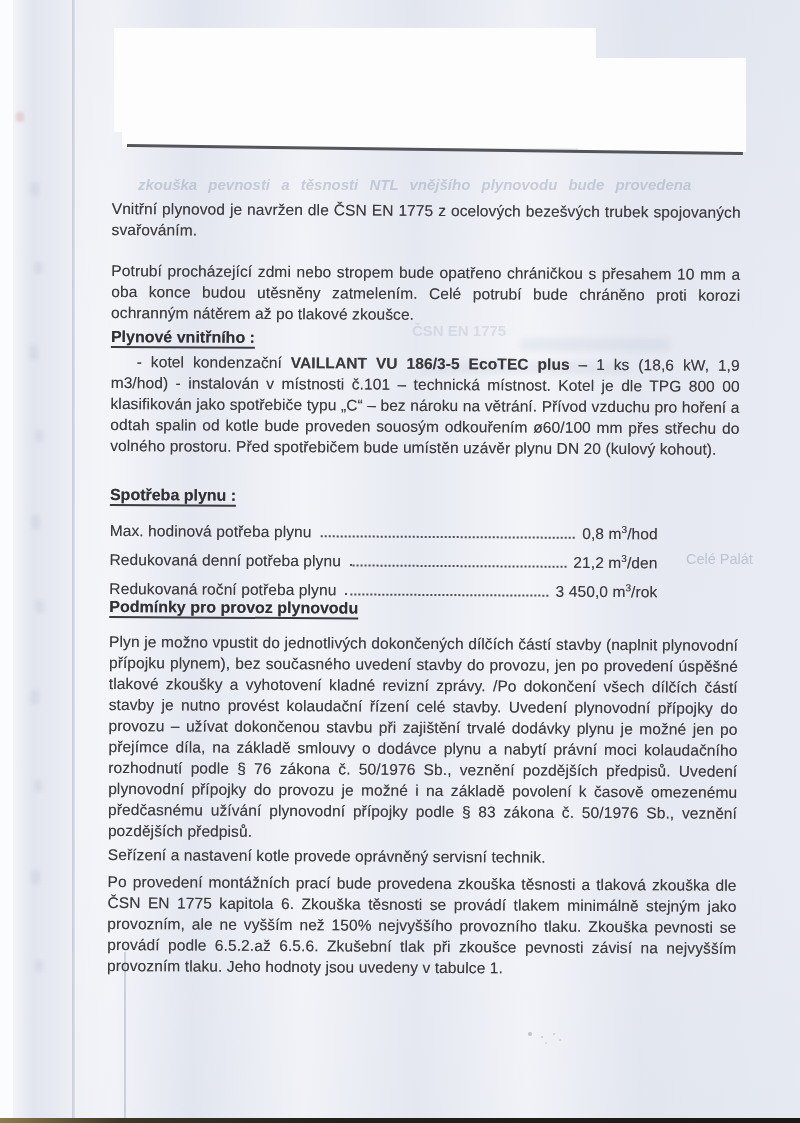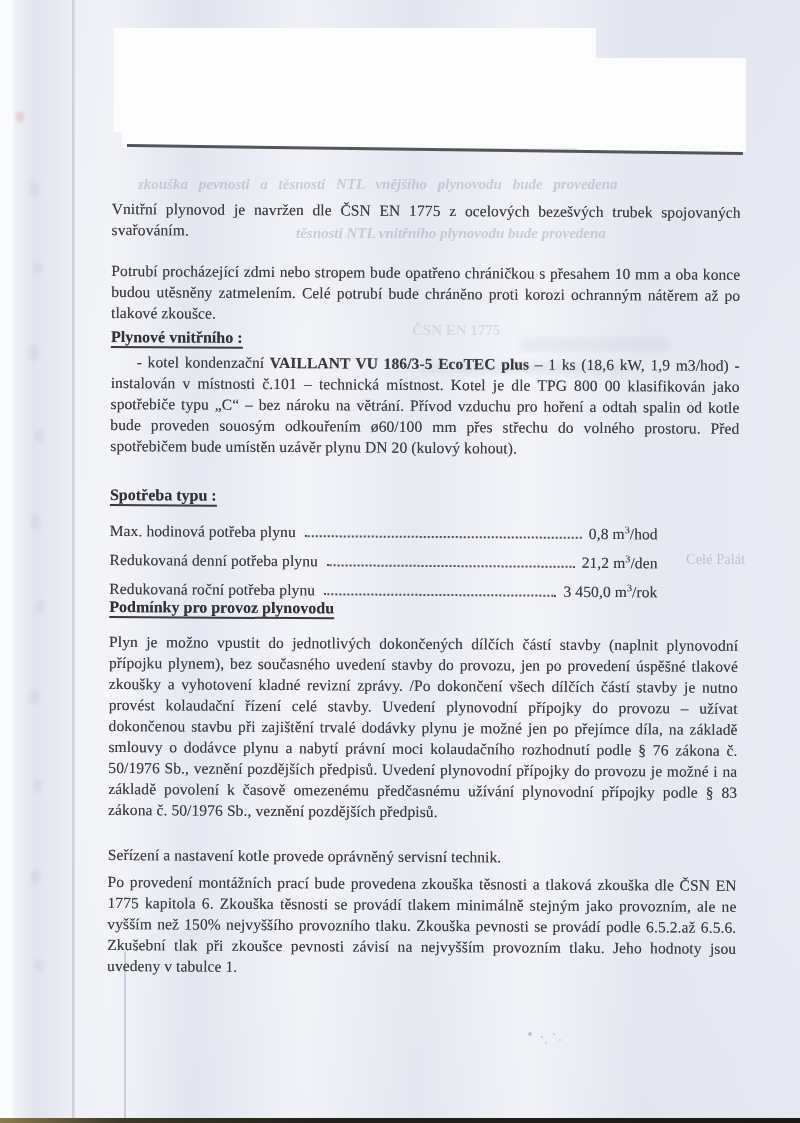--- a/index.html
+++ b/index.html
@@ -2,21 +2,21 @@
 <html lang="cs"><head>
 <meta charset="utf-8">
 <title>Scanned document</title>
 <style>
   html,body{margin:0;padding:0;background:#cfd3dc;}
   .page{
     position:relative;
     width:800px;height:1123px;
     margin:0 auto;
     overflow:hidden;
-    font-family:Liberation Serif, serif;
+    font-family:Liberation Sans, sans-serif;
     background:
       linear-gradient(90deg,
         rgba(255,255,255,0.00) 0%,
         rgba(255,255,255,0.35) 14%,
         rgba(198,205,222,0.22) 24%,
         rgba(255,255,255,0.30) 38%,
         rgba(202,208,224,0.18) 52%,
         rgba(255,255,255,0.32) 66%,
         rgba(198,205,222,0.20) 80%,
         rgba(222,227,238,0.35) 100%),
@@ -95,40 +95,39 @@
   <div class="smudge-pink" style="left:16px;top:112px;width:8px;height:10px"></div>
 
   <div class="redact" style="left:114px;top:28px;width:482px;height:104px"></div>
   <div class="redact" style="left:578px;top:58px;width:168px;height:94px"></div>
   <div class="redact" style="left:122px;top:118px;width:240px;height:30px"></div>
   <div class="redact" style="left:270px;top:110px;width:330px;height:38px"></div>
 
   <div class="rule"></div>
 
   <div class="ghost" style="left:138px;top:176px;word-spacing:7px">zkouška pevnosti a těsnosti NTL vnějšího plynovodu bude provedena</div>
-  <div class="ghost" style="left:296px;top:225px">těsnosti NTL vnitřního plynovodu bude provedena</div>
   <div class="ghost" style="left:412px;top:322px;font-style:normal;opacity:0.22">ČSN EN 1775</div>
   <div class="smudge-wide" style="left:520px;top:338px;width:150px;height:13px"></div>
   <div class="smudge-wide" style="left:420px;top:362px;width:210px;height:12px"></div>
   <div class="ghost-sig" style="left:686px;top:551px">Celé Palát</div>
 
   <div class="content">
 
     <div class="para" style="top:198px">Vnitřní plynovod je navržen dle ČSN EN 1775 z ocelových bezešvých trubek spojovaných svařováním.</div>
 
     <div class="para" style="top:260px">Potrubí procházející zdmi nebo stropem bude opatřeno chráničkou s přesahem 10 mm a oba konce budou utěsněny zatmelením. Celé potrubí bude chráněno proti korozi ochranným nátěrem až po tlakové zkoušce.</div>
 
     <div class="heading" style="top:328px">
       <span>Plynové vnitřního :</span>
     </div>
 
     <div class="para indent-first" style="top:351px"><span>- kotel kondenzační </span><span class="bold">VAILLANT VU 186/3-5 EcoTEC plus</span><span> – 1 ks (18,6 kW, 1,9 m3/hod) - instalován v místnosti č.101 – technická místnost. Kotel je dle TPG 800 00 klasifikován jako spotřebiče typu „C“ – bez nároku na větrání. Přívod vzduchu pro hoření a odtah spalin od kotle bude proveden souosým odkouřením ø60/100 mm přes střechu do volného prostoru. Před spotřebičem bude umístěn uzávěr plynu DN 20 (kulový kohout).</span></div>
 
     <div class="heading" style="top:486px">
-      <span>Spotřeba typu :</span>
+      <span>Spotřeba plynu :</span>
     </div>
 
     <div class="rows">
       <div class="row">
         <span class="lbl">Max. hodinová potřeba plynu</span>
         <span class="leader"></span>
         <span class="val"><span>0,8 m</span><sup>3</sup><span>/hod</span></span>
       </div>
       <div class="row">
         <span class="lbl">Redukovaná denní potřeba plynu</span>

